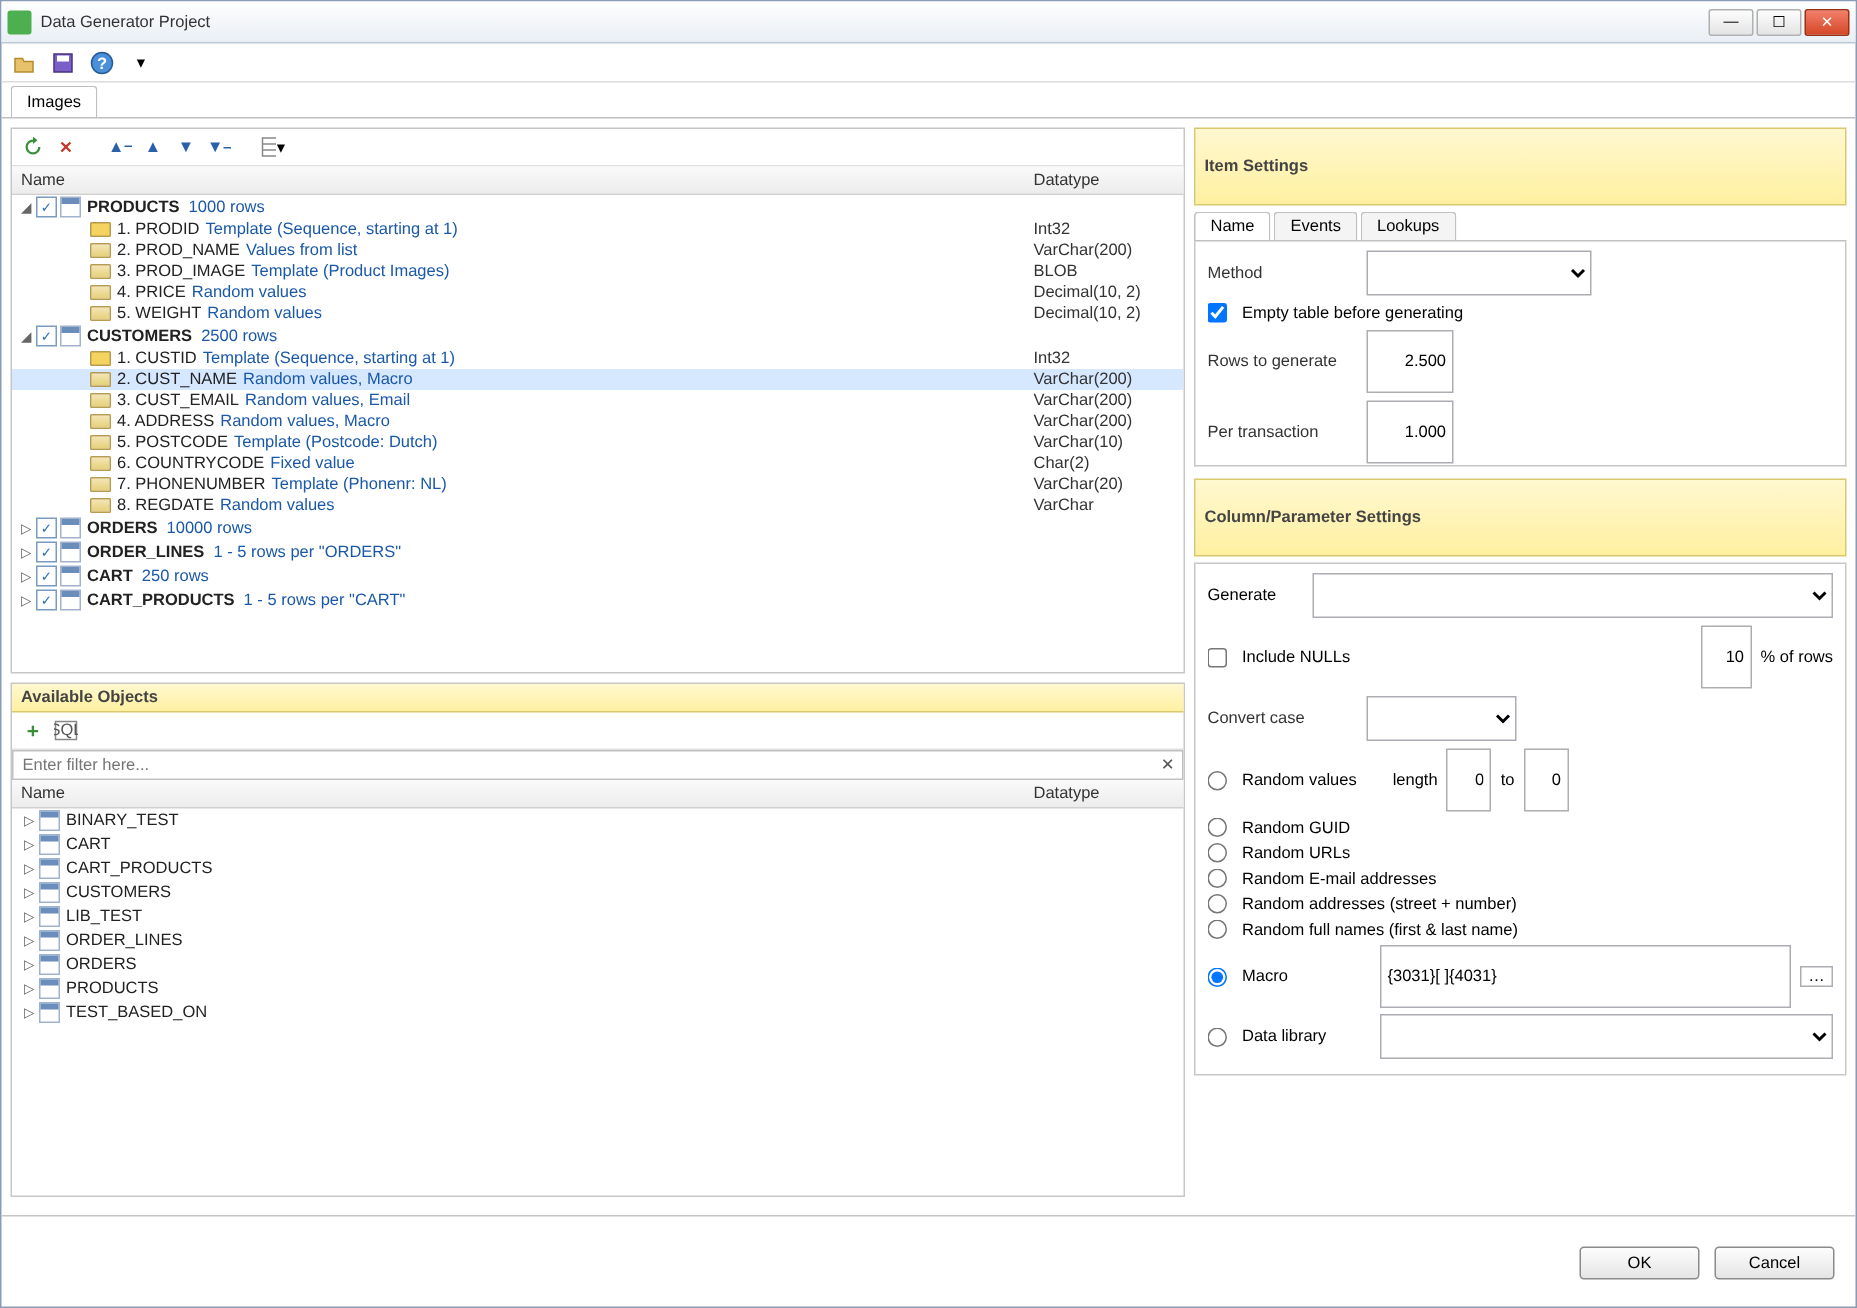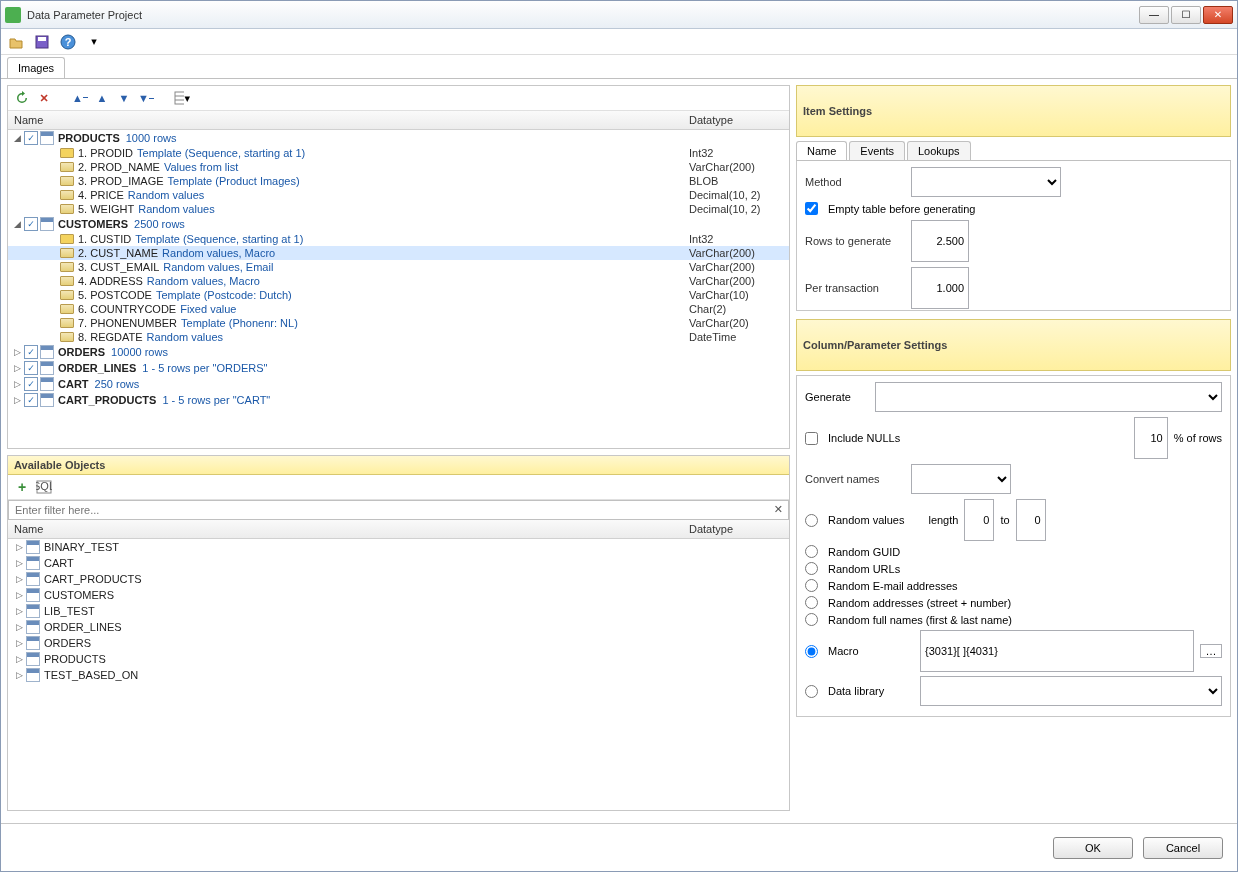--- a/index.html
+++ b/index.html
@@ -54,31 +54,31 @@
 .form { padding:6px 8px; border:1px solid #c7c7c7; border-top:none; }
 .frow { display:flex; align-items:center; margin-bottom:5px; gap:6px; }
 .flabel { width:100px; color:#333; }
 select, input[type=text] { border:1px solid #abadb3; padding:14px 4px; background:#fff; font-size:11px; }
 select { height:20px; }
 .num { width:58px; text-align:right; }
 .radio-row { display:flex; align-items:center; margin-bottom:4px; gap:6px; }
 input[type=radio],input[type=checkbox]{ margin-right:4px; }
 .macroin { flex:1; }
 .dots { width:22px; border:1px solid #abadb3; text-align:center; }
-.footer { height:48px; border-top:1px solid #c7c7c7; display:flex; align-items:center; justify-content:flex-end; padding:2px 14px; gap:10px; }
+.footer { height:61px; border-top:1px solid #c7c7c7; display:flex; align-items:flex-end; justify-content:flex-end; padding:18px 14px; gap:10px; }
 .btn { min-width:80px; padding:4px 14px; border:1px solid #8a8a8a; background:linear-gradient(#fdfdfd,#e5e5e5); border-radius:3px; }
 svg { display:block; }
 </style>
 </head>
 <body>
 
 <div class="window">
   <div class="titlebar">
     <span class="icon-app"></span>
-    <span class="title">Data Parameter Project</span>
+    <span class="title">Data Generator Project</span>
     <div class="winbtns">
       <div class="winbtn">—</div>
       <div class="winbtn">☐</div>
       <div class="winbtn close">✕</div>
     </div>
   </div>
 
   <div class="toolbar">
     <span class="tb-icon">
         <svg width="16" height="16">
@@ -246,21 +246,21 @@
               <span class="cinfo">Template (Phonenr: NL)</span>
               <span class="fill"></span>
               <span class="cdt">VarChar(20)</span>
             </div>
             <div class="trow">
               <span class="ind" style="width:52px"></span>
               <span class="col-icn"></span>
               <span class="cname">8. REGDATE</span>
               <span class="cinfo">Random values</span>
               <span class="fill"></span>
-              <span class="cdt">DateTime</span>
+              <span class="cdt">VarChar</span>
             </div>
             <div class="trow">
               <span class="ind" style="width:4px"></span>
               <span class="tri">▷</span>
               <span class="cb">✓</span>
               <span class="tbl-icn"></span>
               <span class="tname">ORDERS</span>
               <span class="rinfo">10000 rows</span>
               <span class="fill"></span>
               <span class="cdt"></span>
@@ -409,21 +409,21 @@
           <select style="flex:1"><option>Random values</option></select>
         </div>
         <div class="frow">
           <input type="checkbox" style="">
           <span>Include NULLs</span>
           <span class="fill"></span>
           <input type="text" class="num" style="width: 34px;" value="10">
           <span>% of rows</span>
         </div>
         <div class="frow">
-          <span class="flabel">Convert names</span>
+          <span class="flabel">Convert case</span>
           <select style="width:100px"><option>No Conversion</option></select>
         </div>
         <div class="radio-row">
           <input type="radio" name="rv" style="">
             <span>Random values</span>
           <span style="margin-left:18px">length</span>
           <input type="text" class="num" style="width: 30px;" value="0">
           <span>to</span>
           <input type="text" class="num" style="width: 30px;" value="0">
         </div>

